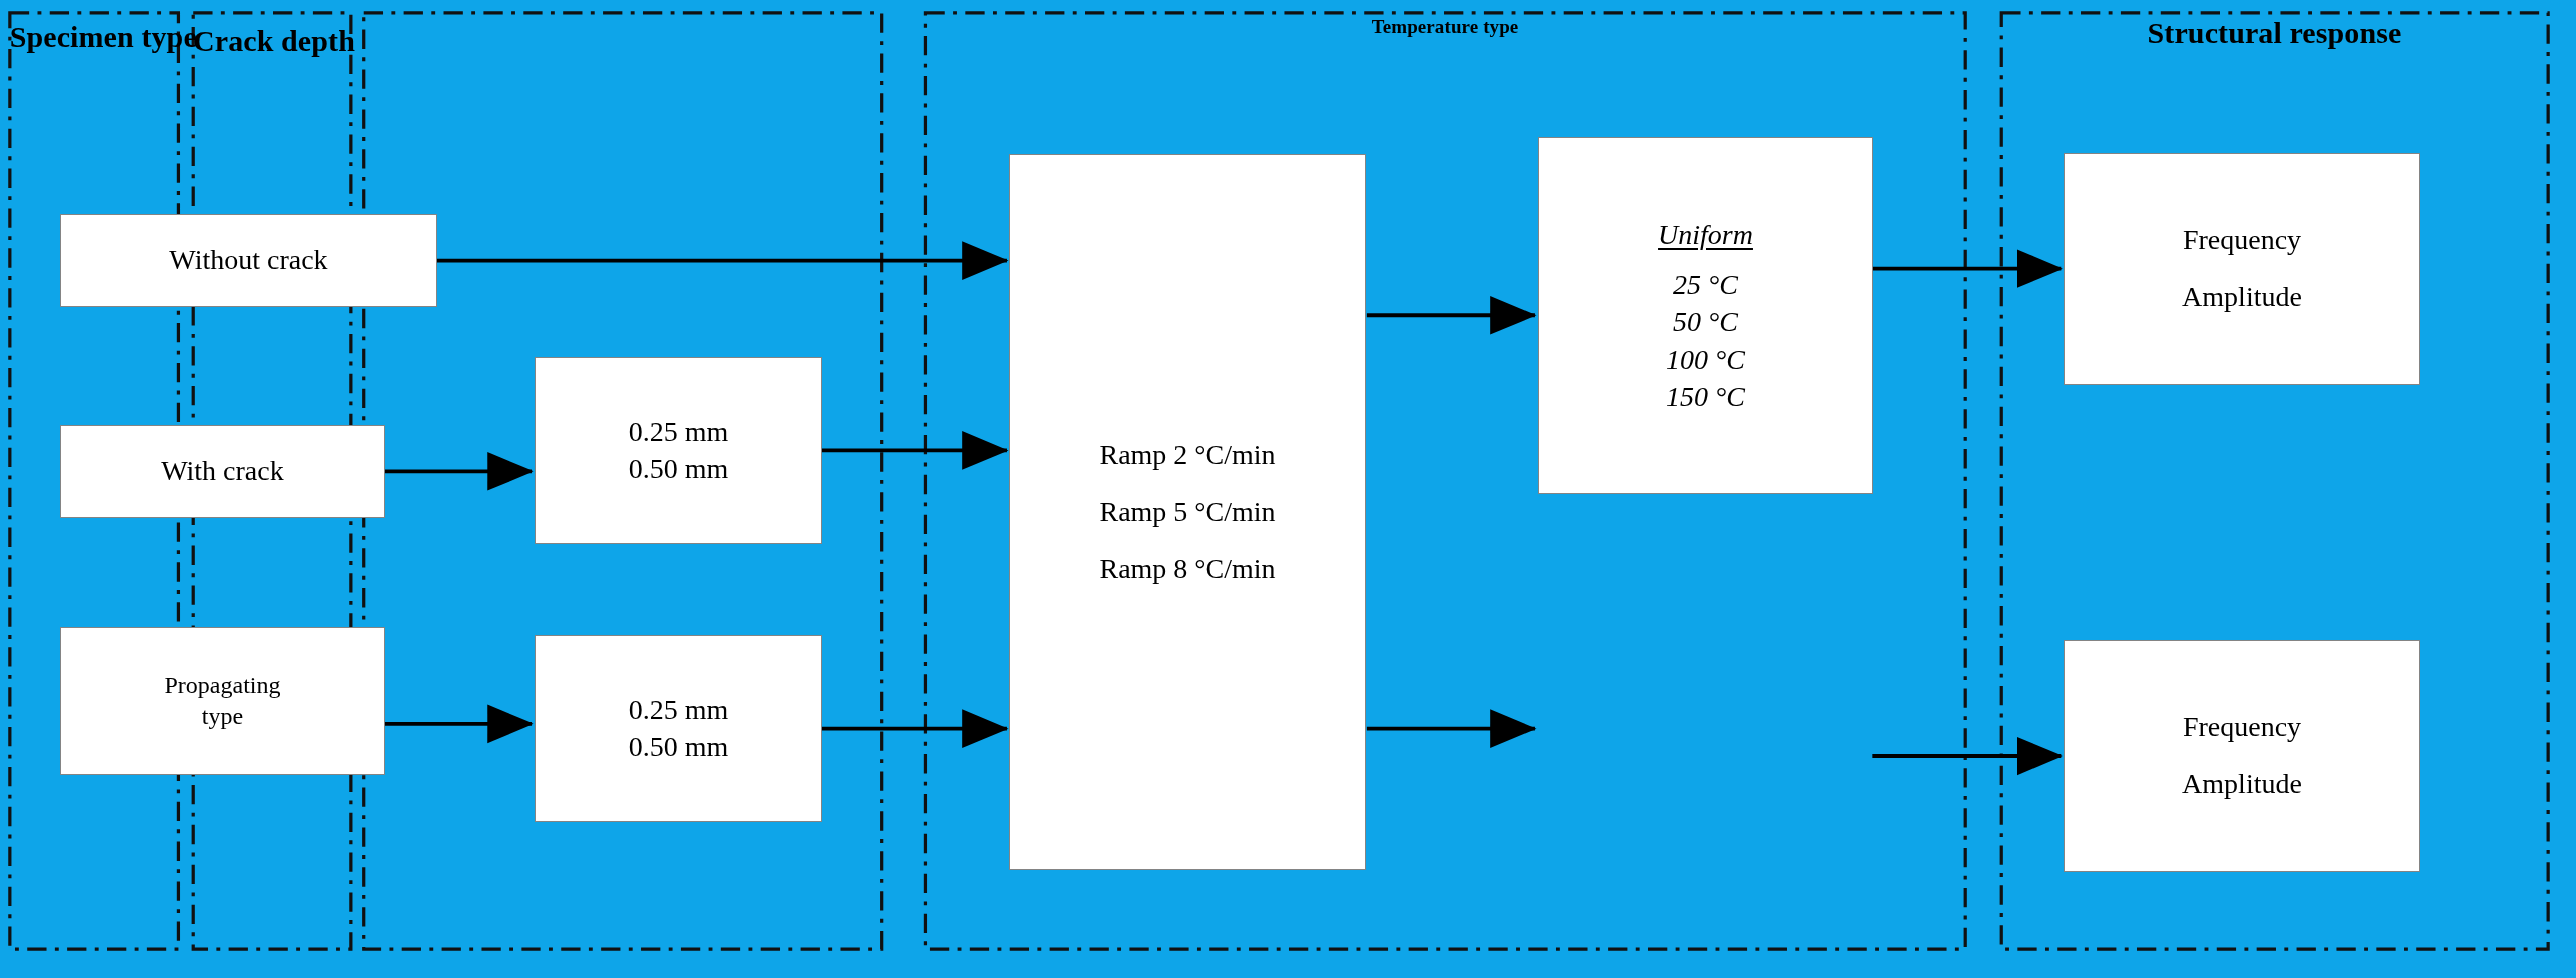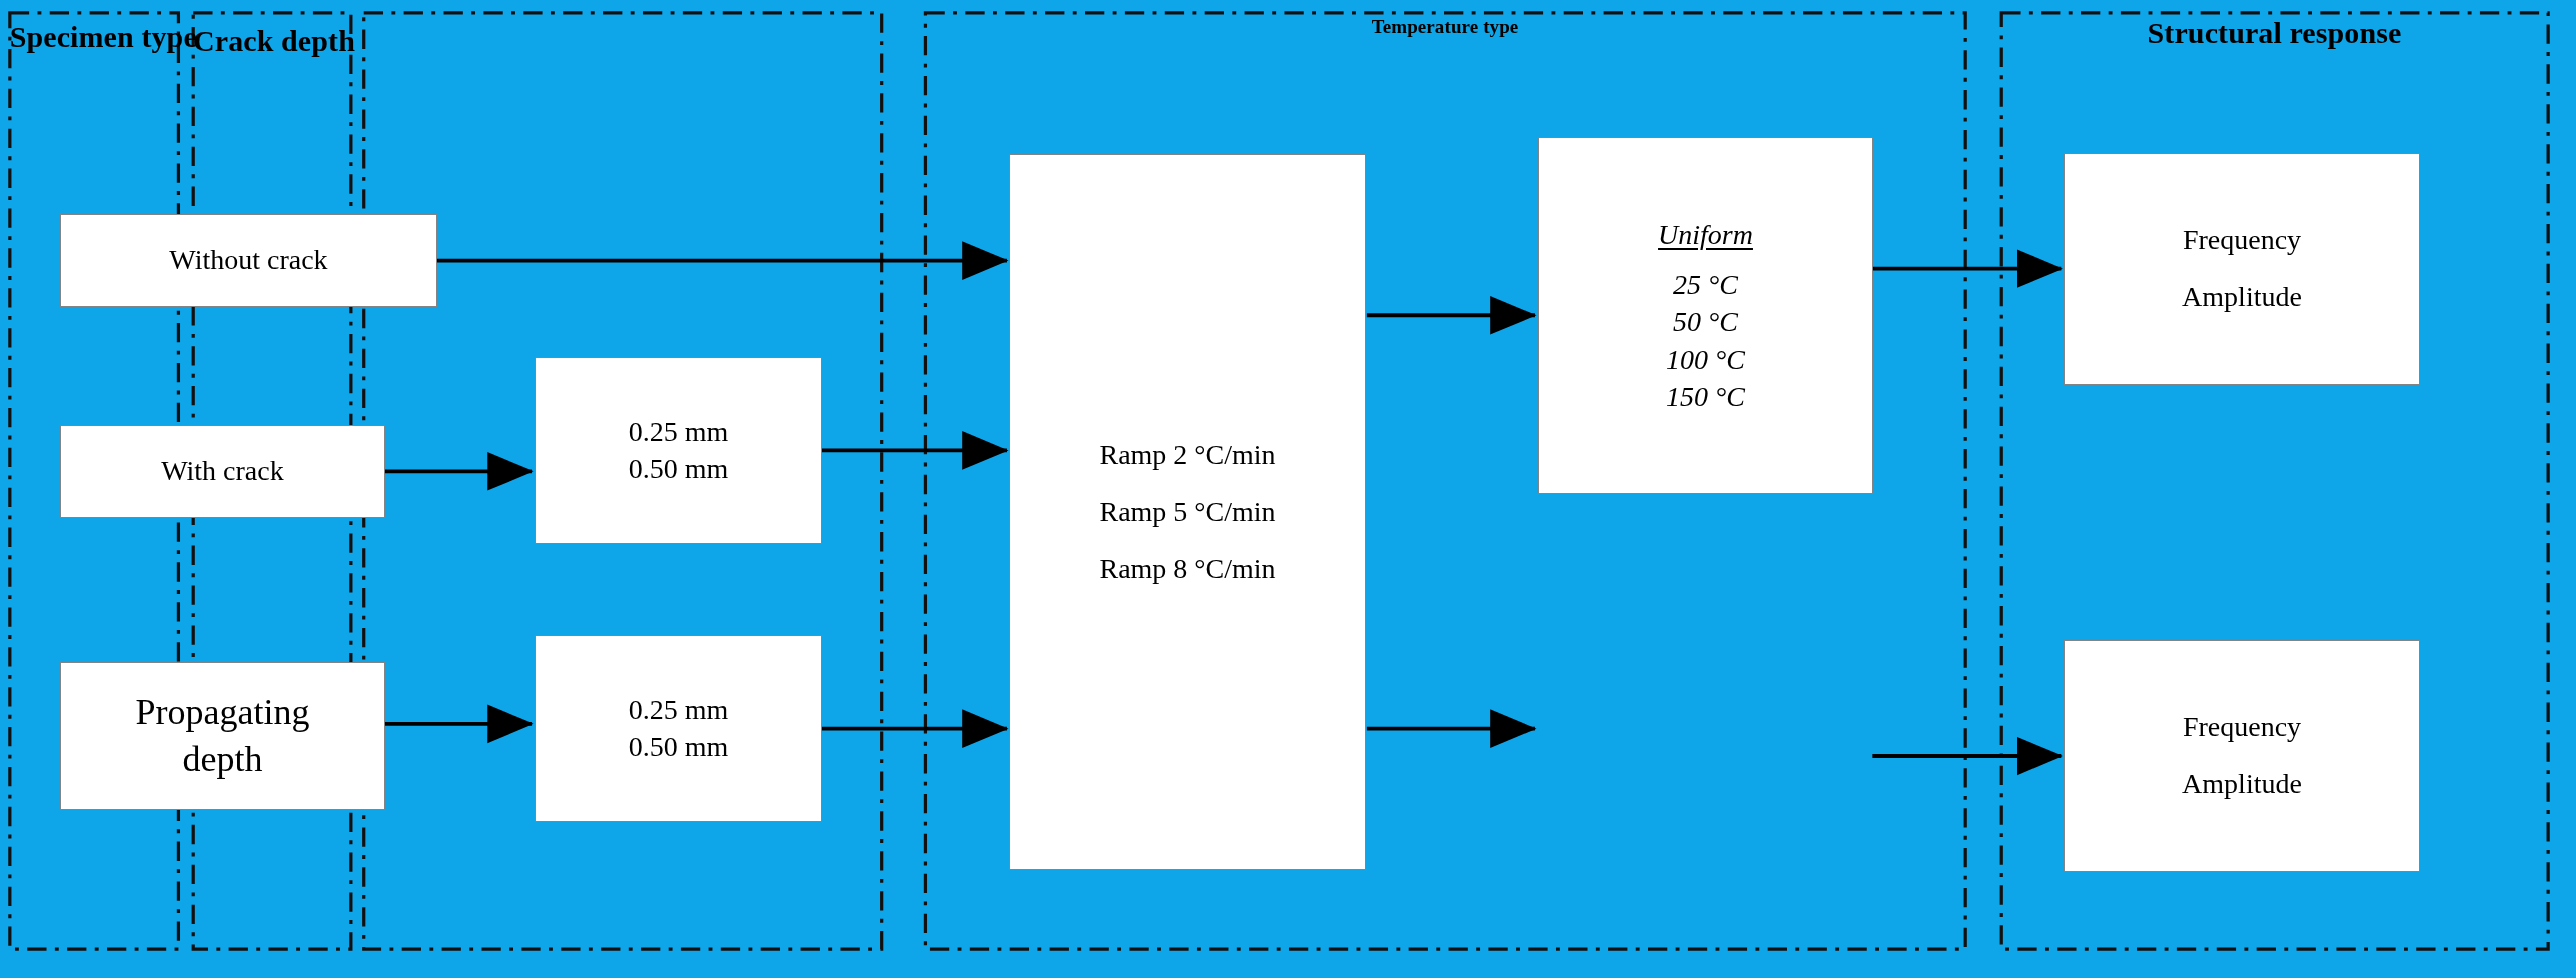--- a/index.html
+++ b/index.html
@@ -109,23 +109,23 @@
   <div class="lane-title" style="left: 2001px; top: 16.7px; width: 547px; font-size: 30px;">Structural response</div>
 
   <div class="node tight" style="left: 60px; top: 214px; width: 377px; height: 93px; font-size: 28px; border-width: 1.9px;">
     <span class="line">Without crack</span>
   </div>
 
   <div class="node tight" style="left: 60px; top: 425px; width: 325px; height: 93px; font-size: 28px; border-width: 1.9px;">
     <span class="line">With crack</span>
   </div>
 
-  <div class="node tight" style="left: 60px; top: 662px; width: 325px; height: 148px; font-size: 36px; border-width: 1.9px;">
+  <div class="node tight" style="left: 60px; top: 627px; width: 325px; height: 148px; font-size: 24px; border-width: 1.9px;">
     <span class="line">Propagating</span>
-    <span class="line">depth</span>
+    <span class="line">type</span>
   </div>
 
   <div class="node tight" style="left: 535px; top: 357px; width: 287px; height: 187px; font-size: 28px; border-width: 1.9px;">
     <span class="line">0.25 mm</span>
     <span class="line">0.50 mm</span>
   </div>
 
   <div class="node tight" style="left: 535px; top: 635px; width: 287px; height: 187px; font-size: 28px; border-width: 1.9px;">
     <span class="line">0.25 mm</span>
     <span class="line">0.50 mm</span>

